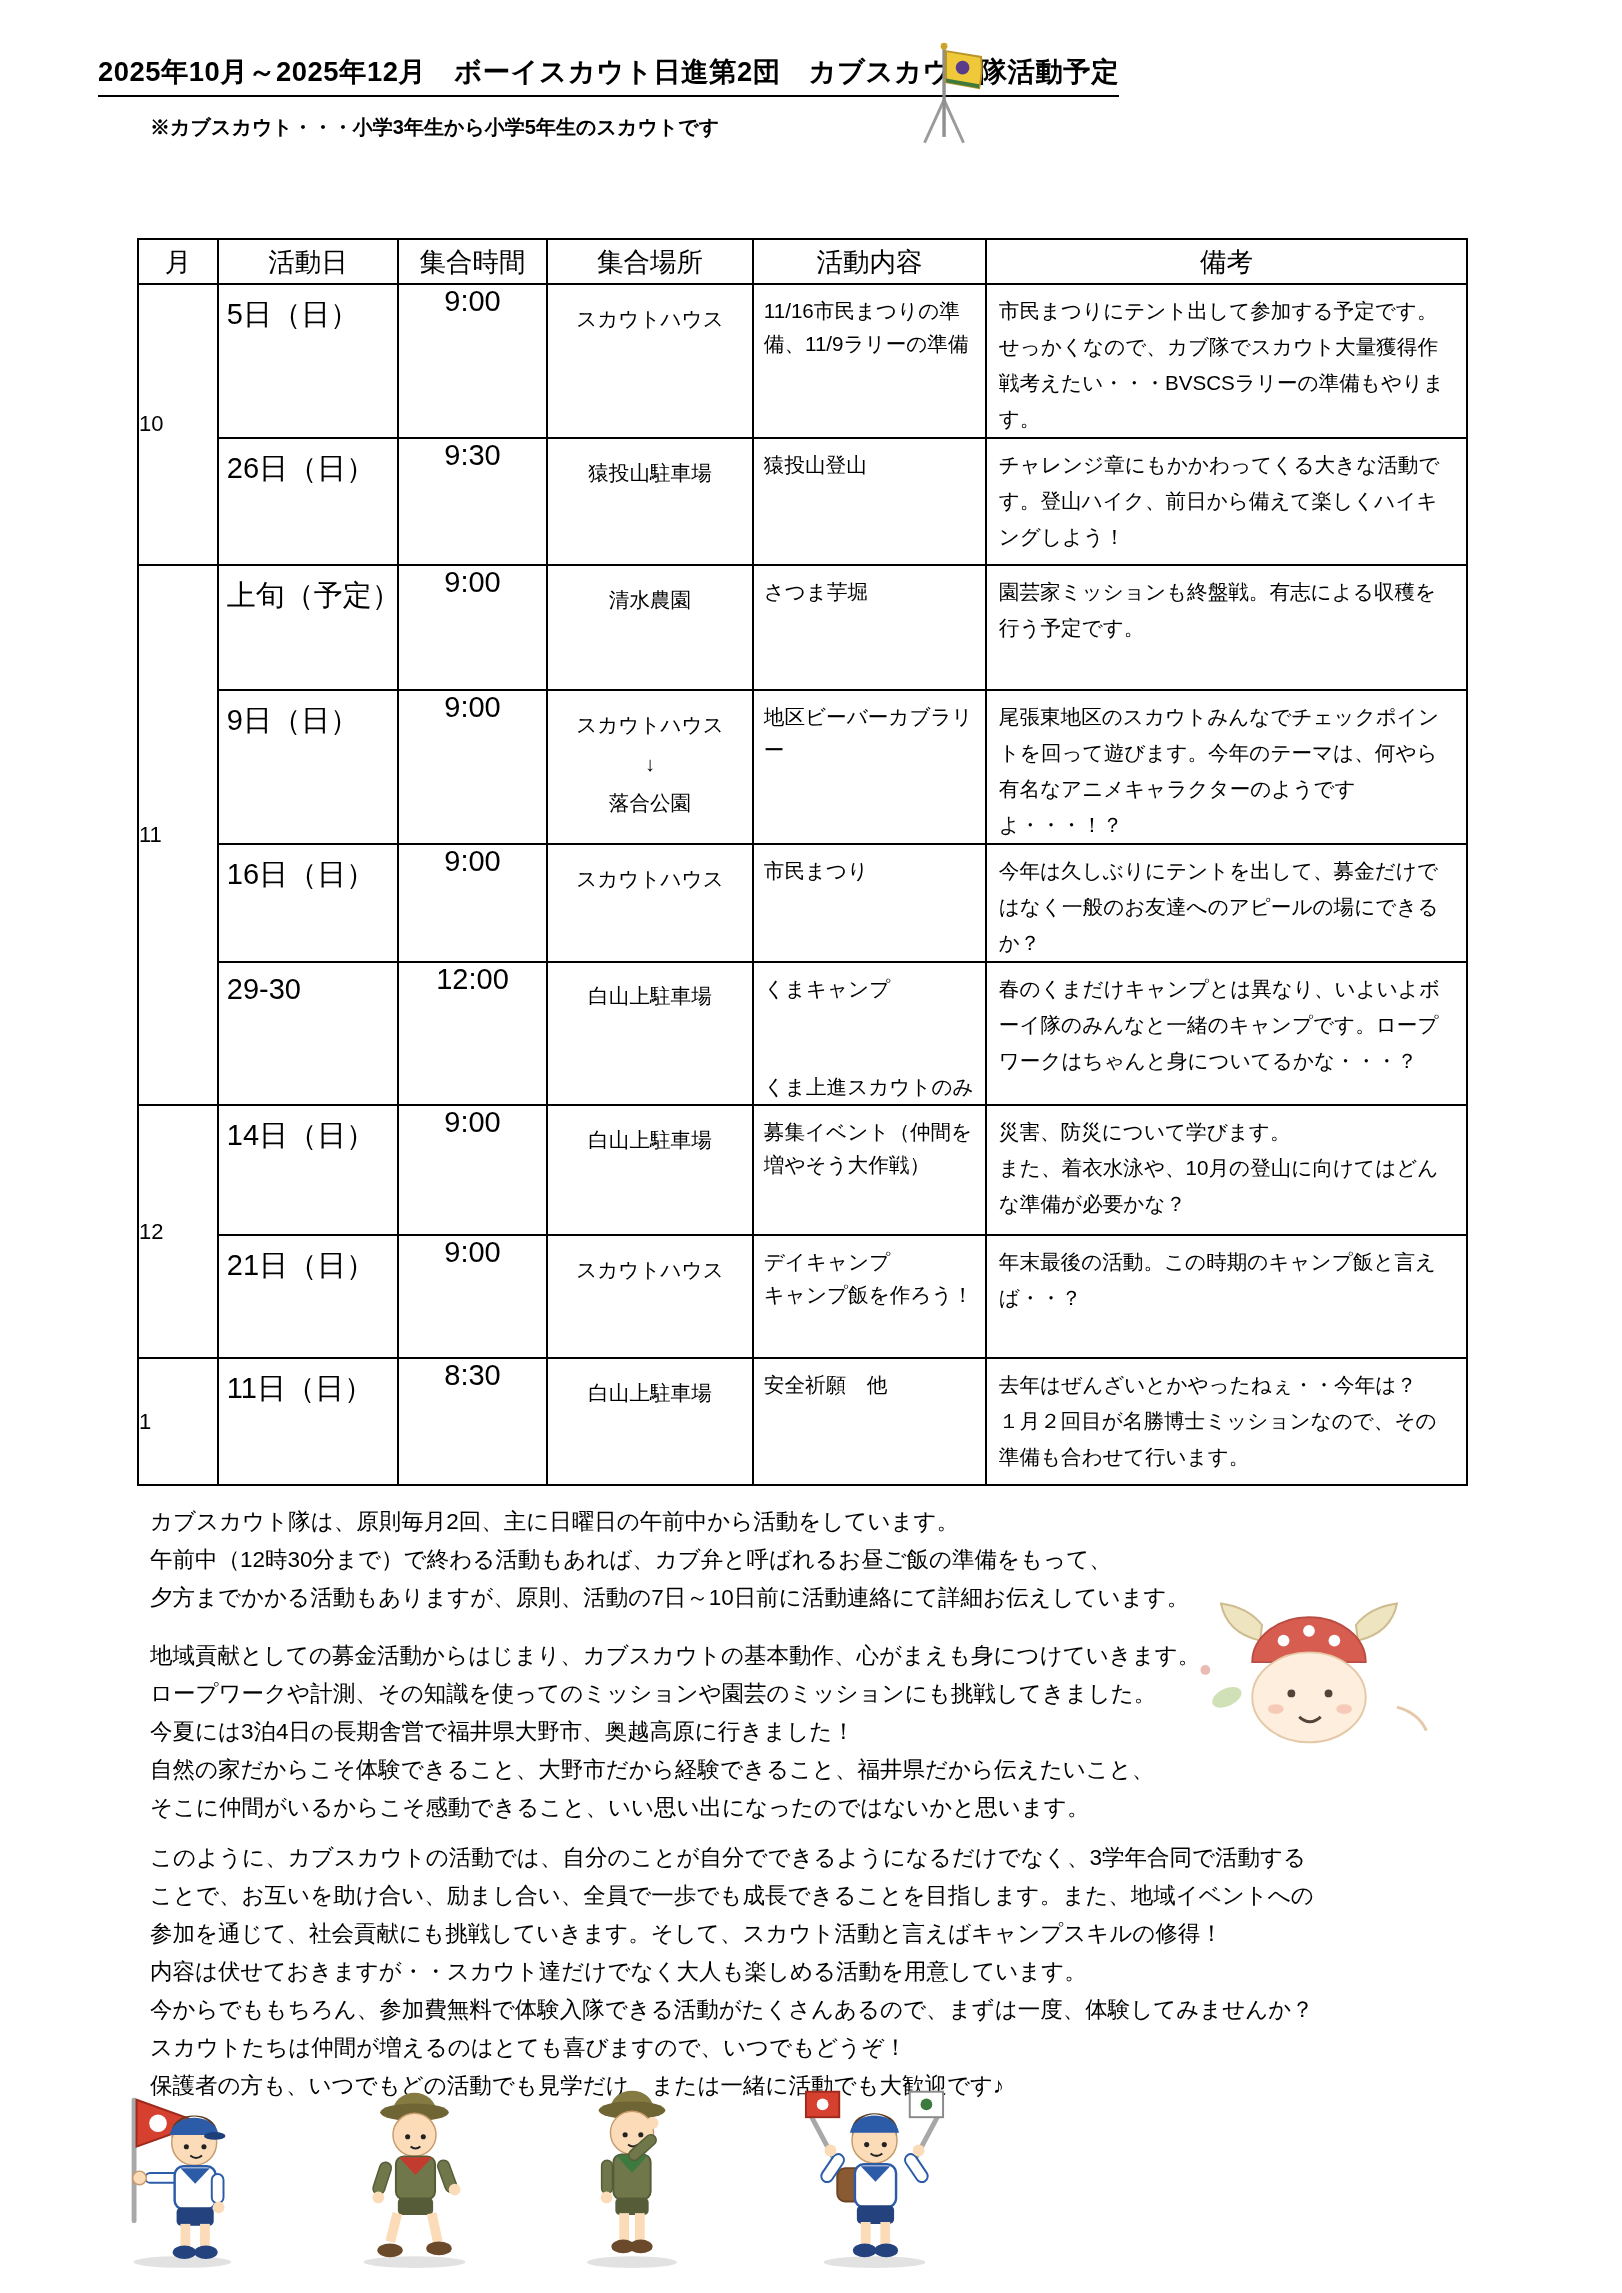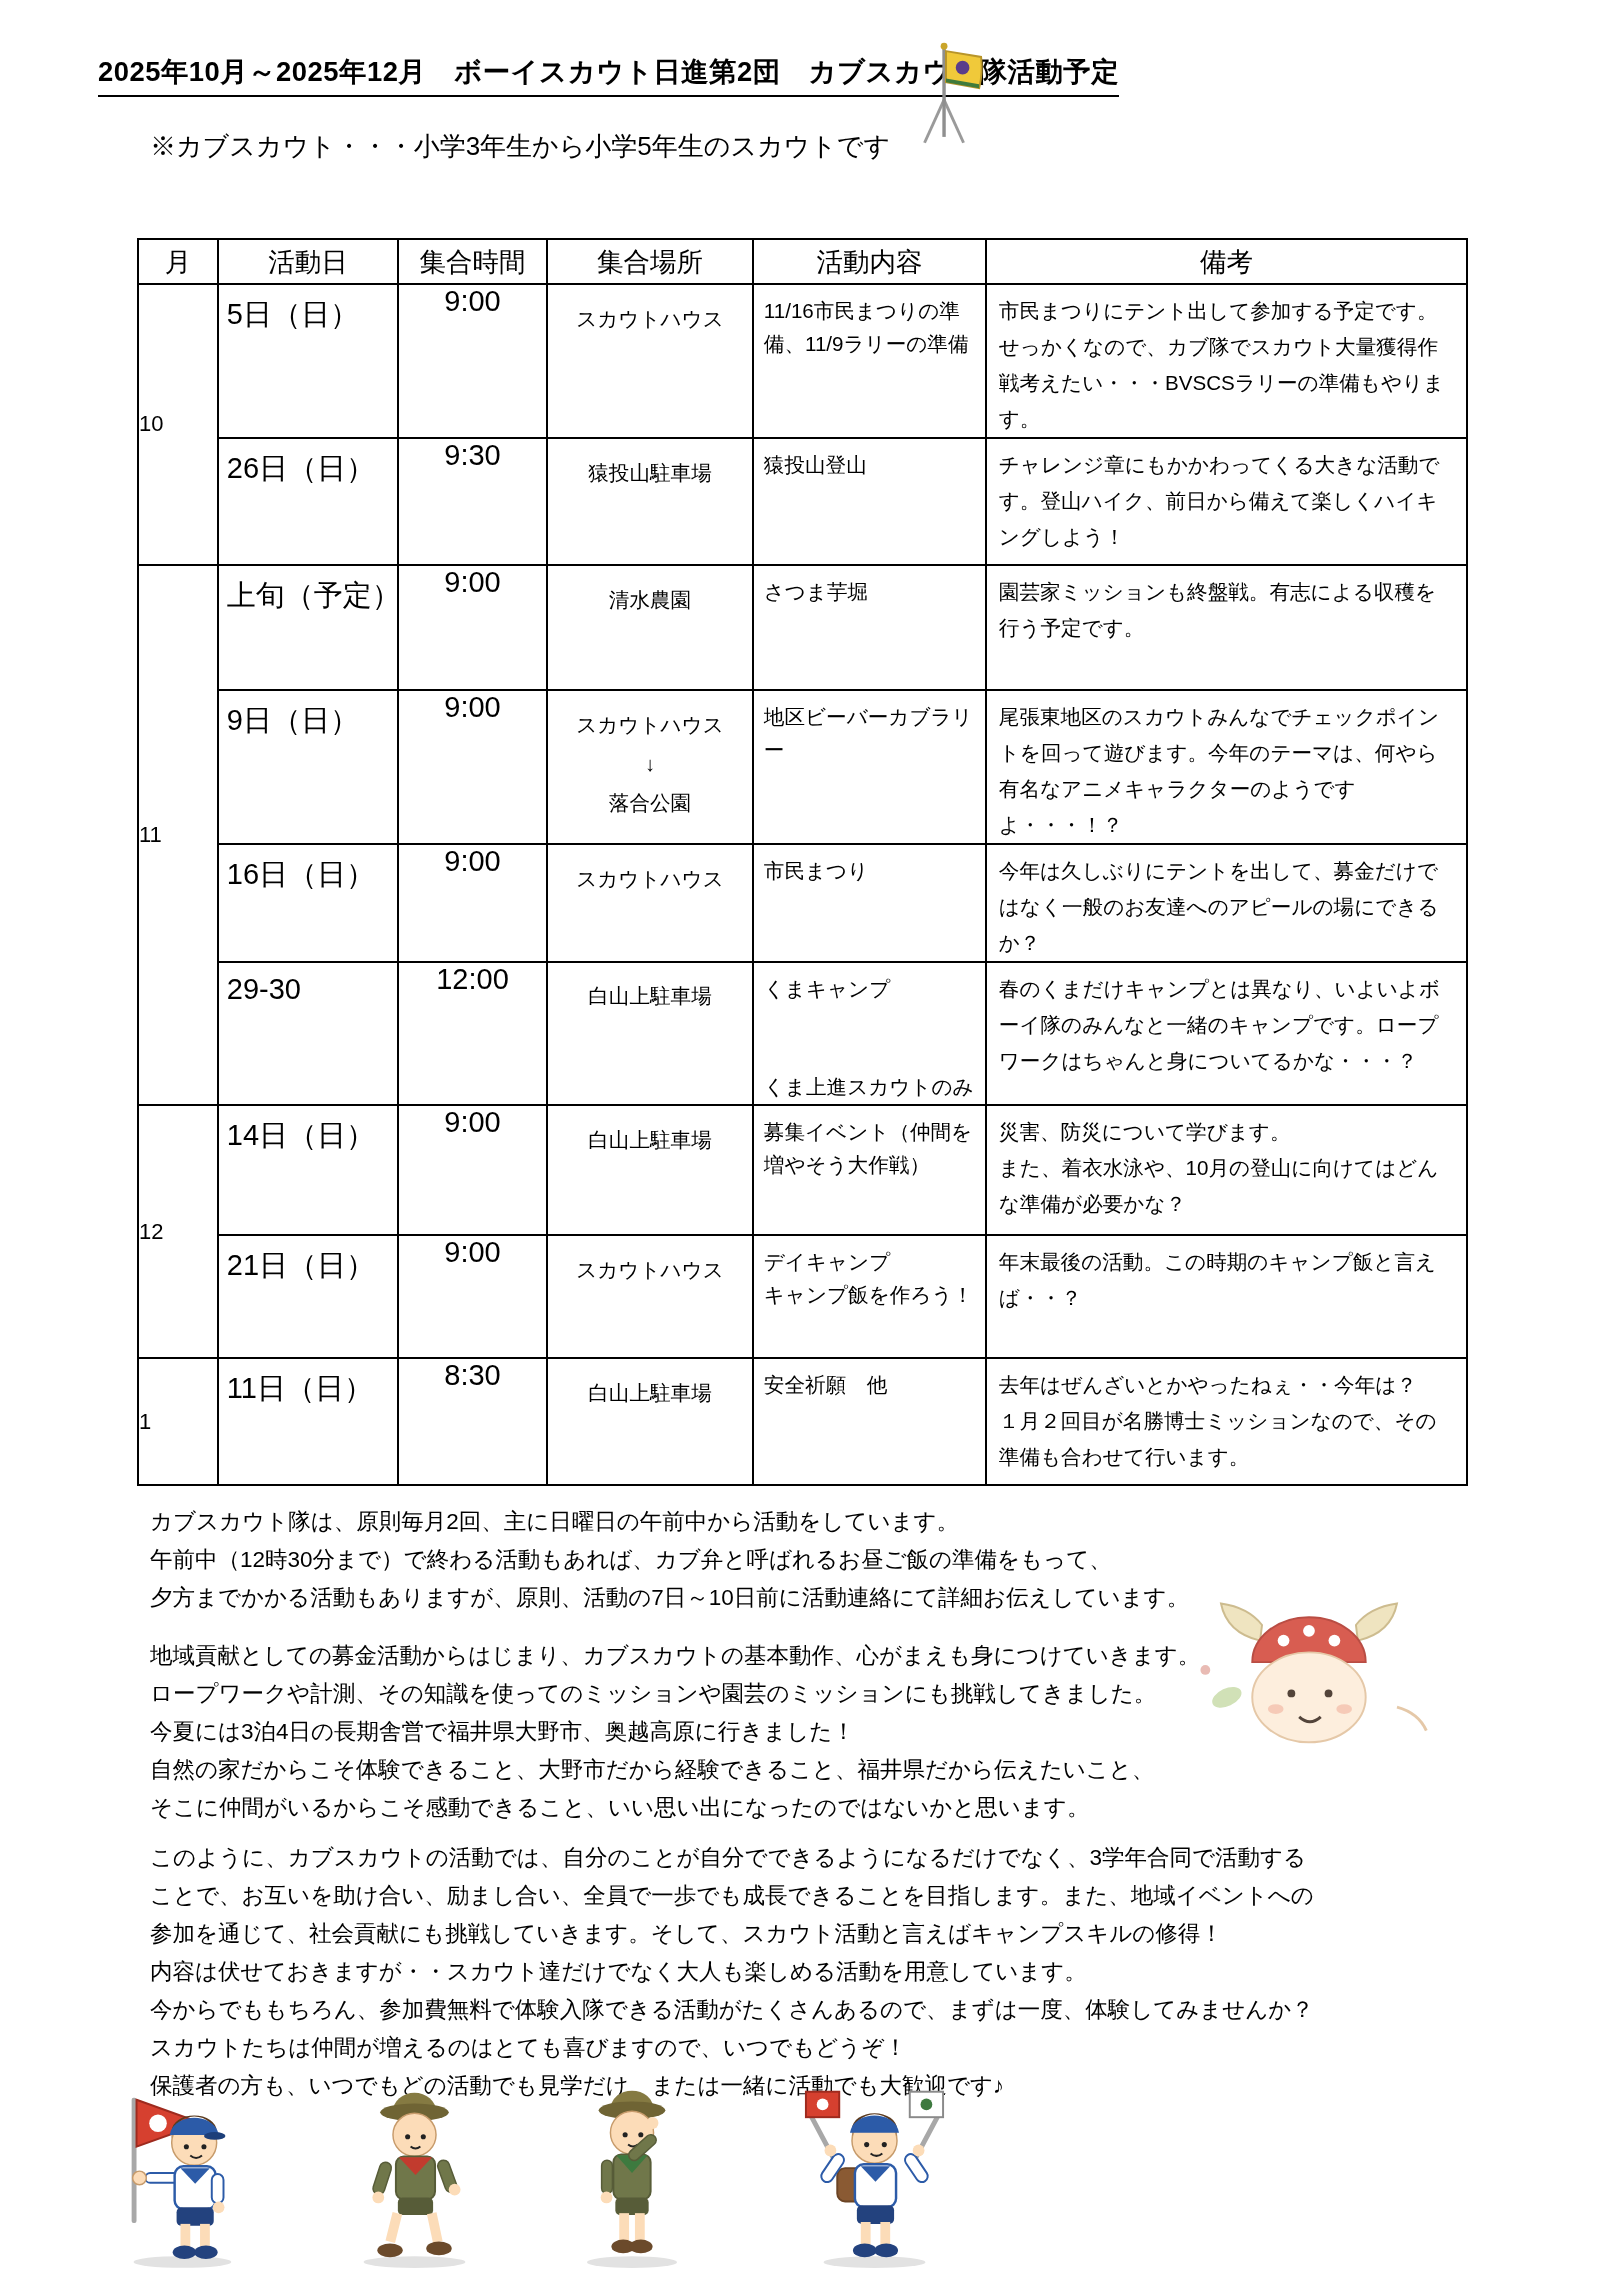--- a/index.html
+++ b/index.html
@@ -12,22 +12,22 @@
     color:#000;
   }
   .page-title {
     position:absolute; left:98px; top:54px;
     font-size:27.4px; font-weight:bold;
     border-bottom:2.9px solid #000; padding-bottom:4.9px;
     letter-spacing:0.5px; white-space:nowrap;
   }
   .flag-stand { position:absolute; left:907px; top:39px; width:78px; height:110px; }
   .subtitle {
-    position:absolute; left:150px; top:129px;
-    font-size:26px; font-weight:normal; white-space:nowrap;
+    position:absolute; left:150px; top:114px;
+    font-size:20px; font-weight:bold; white-space:nowrap;
   }
   table.schedule {
     position:absolute; left:137px; top:238px;
     width:1330px; table-layout:fixed;
     border-collapse:collapse; border:2.9px solid #000;
   }
   .schedule th, .schedule td { border:2px solid #000; }
   .schedule thead th {
     height:45px; font-size:26.5px; font-weight:normal;
     text-align:center; vertical-align:middle;

